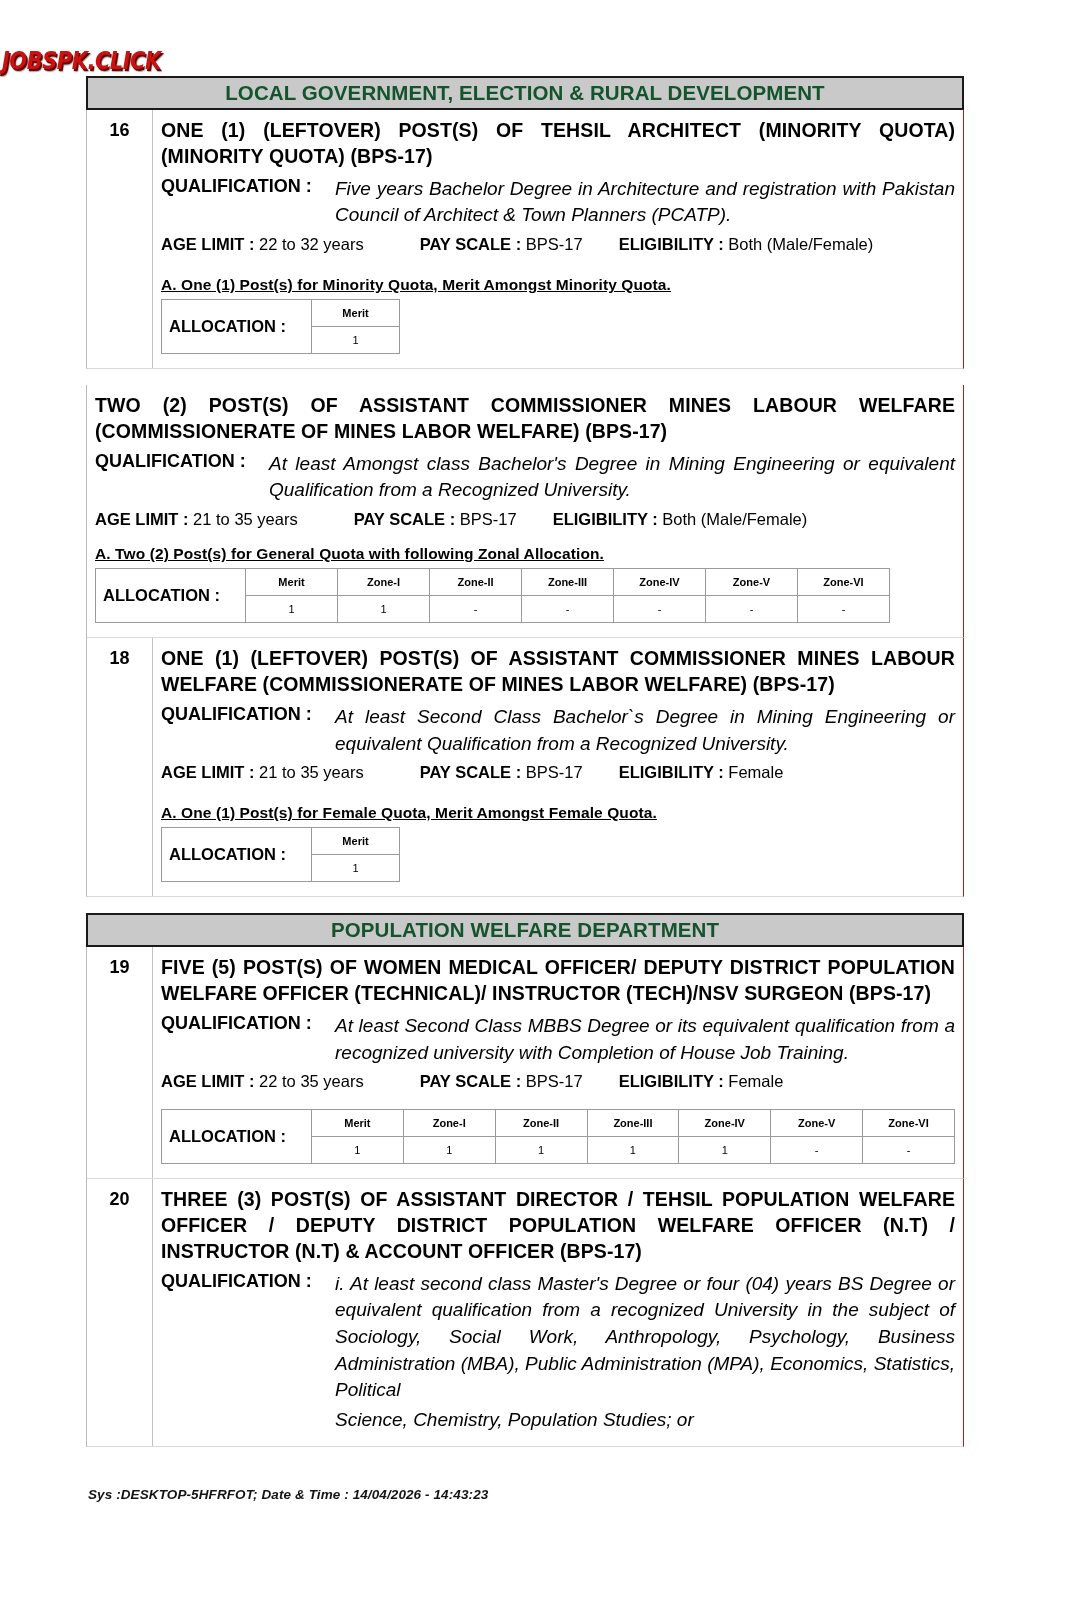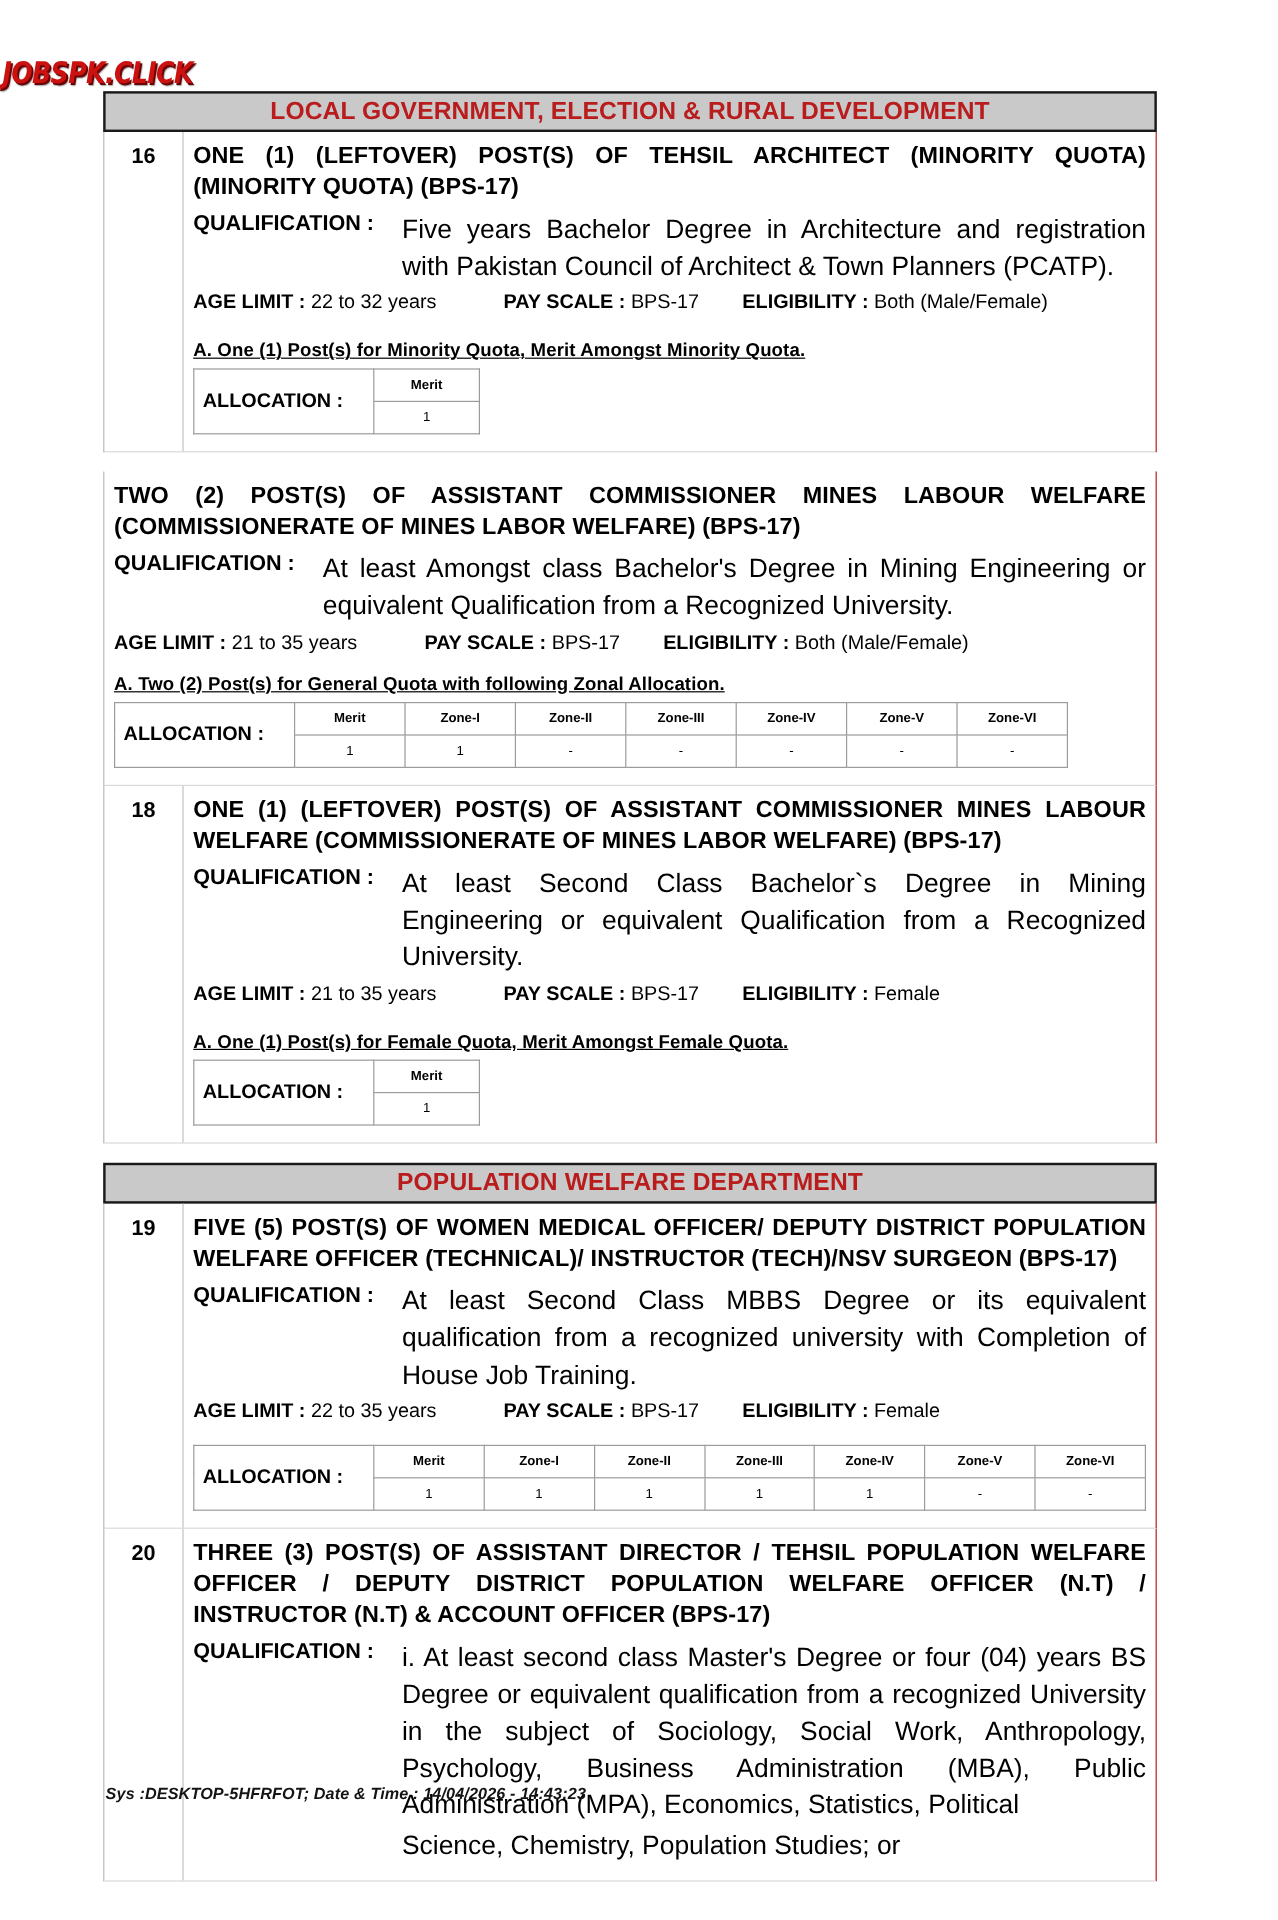--- a/index.html
+++ b/index.html
@@ -57,21 +57,21 @@
     height: 30px;
     display: flex;
     align-items: center;
     justify-content: center;
     margin-bottom: 0px;
   }
   .dept-bar .dept-title {
     font-size: 20.5px;
     font-weight: bold;
     letter-spacing: 0.1px;
-    color: #b91c1c;
+    color: #14532d;
     text-align: center;
     line-height: 1;
   }
 
   
   .post-block {
     display: flex;
     border-left: 1px solid #b9b9b9;
     border-right: 1px solid #b91c1c;
     border-bottom: 1px solid #d9d9d9;
@@ -111,26 +111,27 @@
     font-size: 18px;
     font-weight: bold;
     flex: 0 0 auto;
     white-space: nowrap;
   }
   .qual-label {
     flex: 0 0 170px;
     width: 170px;
   }
   .field-value {
-    font-size: 22px;
+    font-size: 19px;
     font-weight: normal;
     line-height: 1.4;
     text-align: justify;
     text-align-last: left;
     flex: 1 1 auto;
+    font-style: italic;
   }
   .qual-value {
     padding-left: 4px;
   }
 
   .meta-row {
     display: flex;
     align-items: baseline;
     margin-top: 6px;
     font-size: 16.5px;

